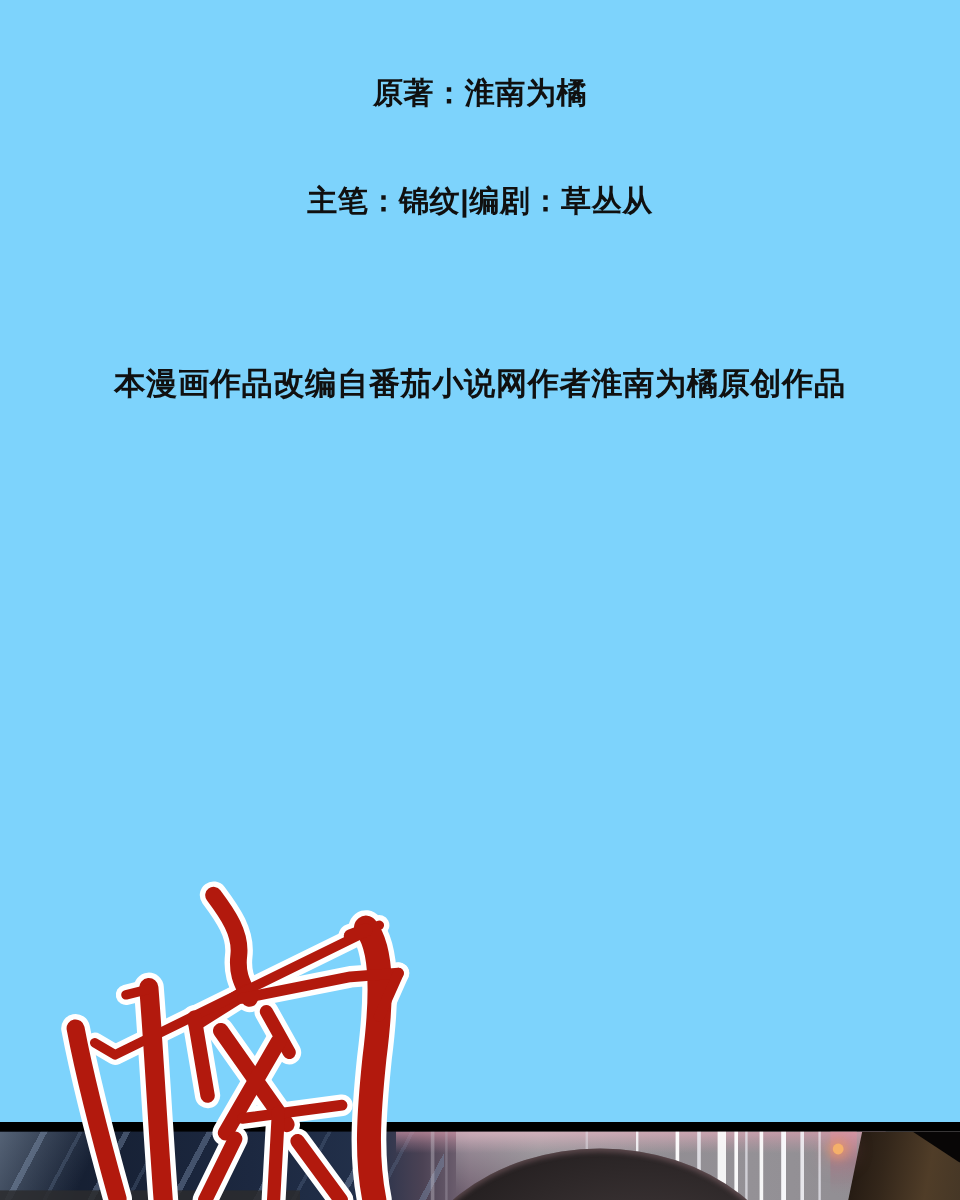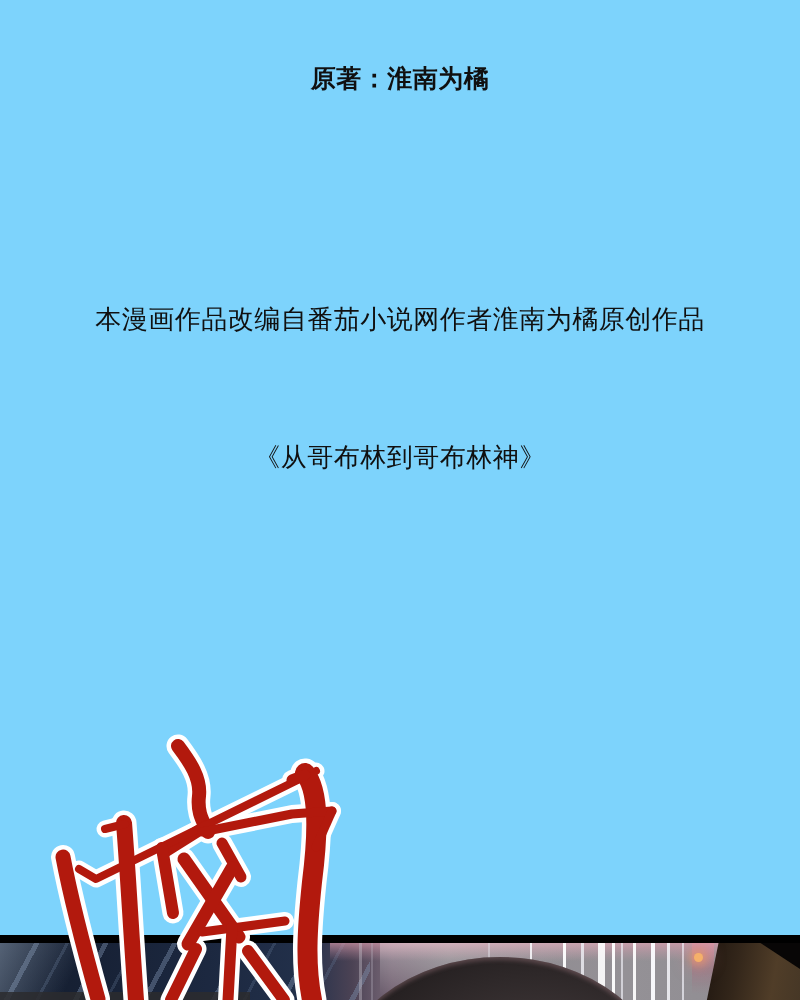--- a/index.html
+++ b/index.html
@@ -28,21 +28,21 @@
     letter-spacing: 0.5px;
     white-space: pre;
   }
   
   .adaptation {
     position: absolute;
     left: 0; top: 204px;
     width: 800px;
     text-align: center;
     color: #101010;
-    font-weight: 400;
+    font-weight: 700;
     font-size: 26px;
     line-height: 46px;
     letter-spacing: 0.5px;
     white-space: pre;
   }
   
   .panel {
     position: absolute;
     left: 0; top: 935px;
     width: 800px; height: 65px;
@@ -177,25 +177,25 @@
     stroke-linejoin: round;
   }
 </style>
 </head>
 <body>
 
 <div class="page">
 
   <div class="credits">
     <div>原著：淮南为橘</div>
+    <div>主笔：锦纹|编剧：草丛从</div>
   </div>
 
   <div class="adaptation">
     <div>本漫画作品改编自番茄小说网作者淮南为橘原创作品</div>
-    <div>《从哥布林到哥布林神》</div>
   </div>
 
   <div class="panel">
     <div class="panel-content">
       <div class="speedlines-left"></div>
       <div class="pink-glow"></div>
       <div class="light-sweep"></div>
       <div class="streaks-faint"></div>
       <div class="streaks-vertical"></div>
       <div class="head-shape"></div>

